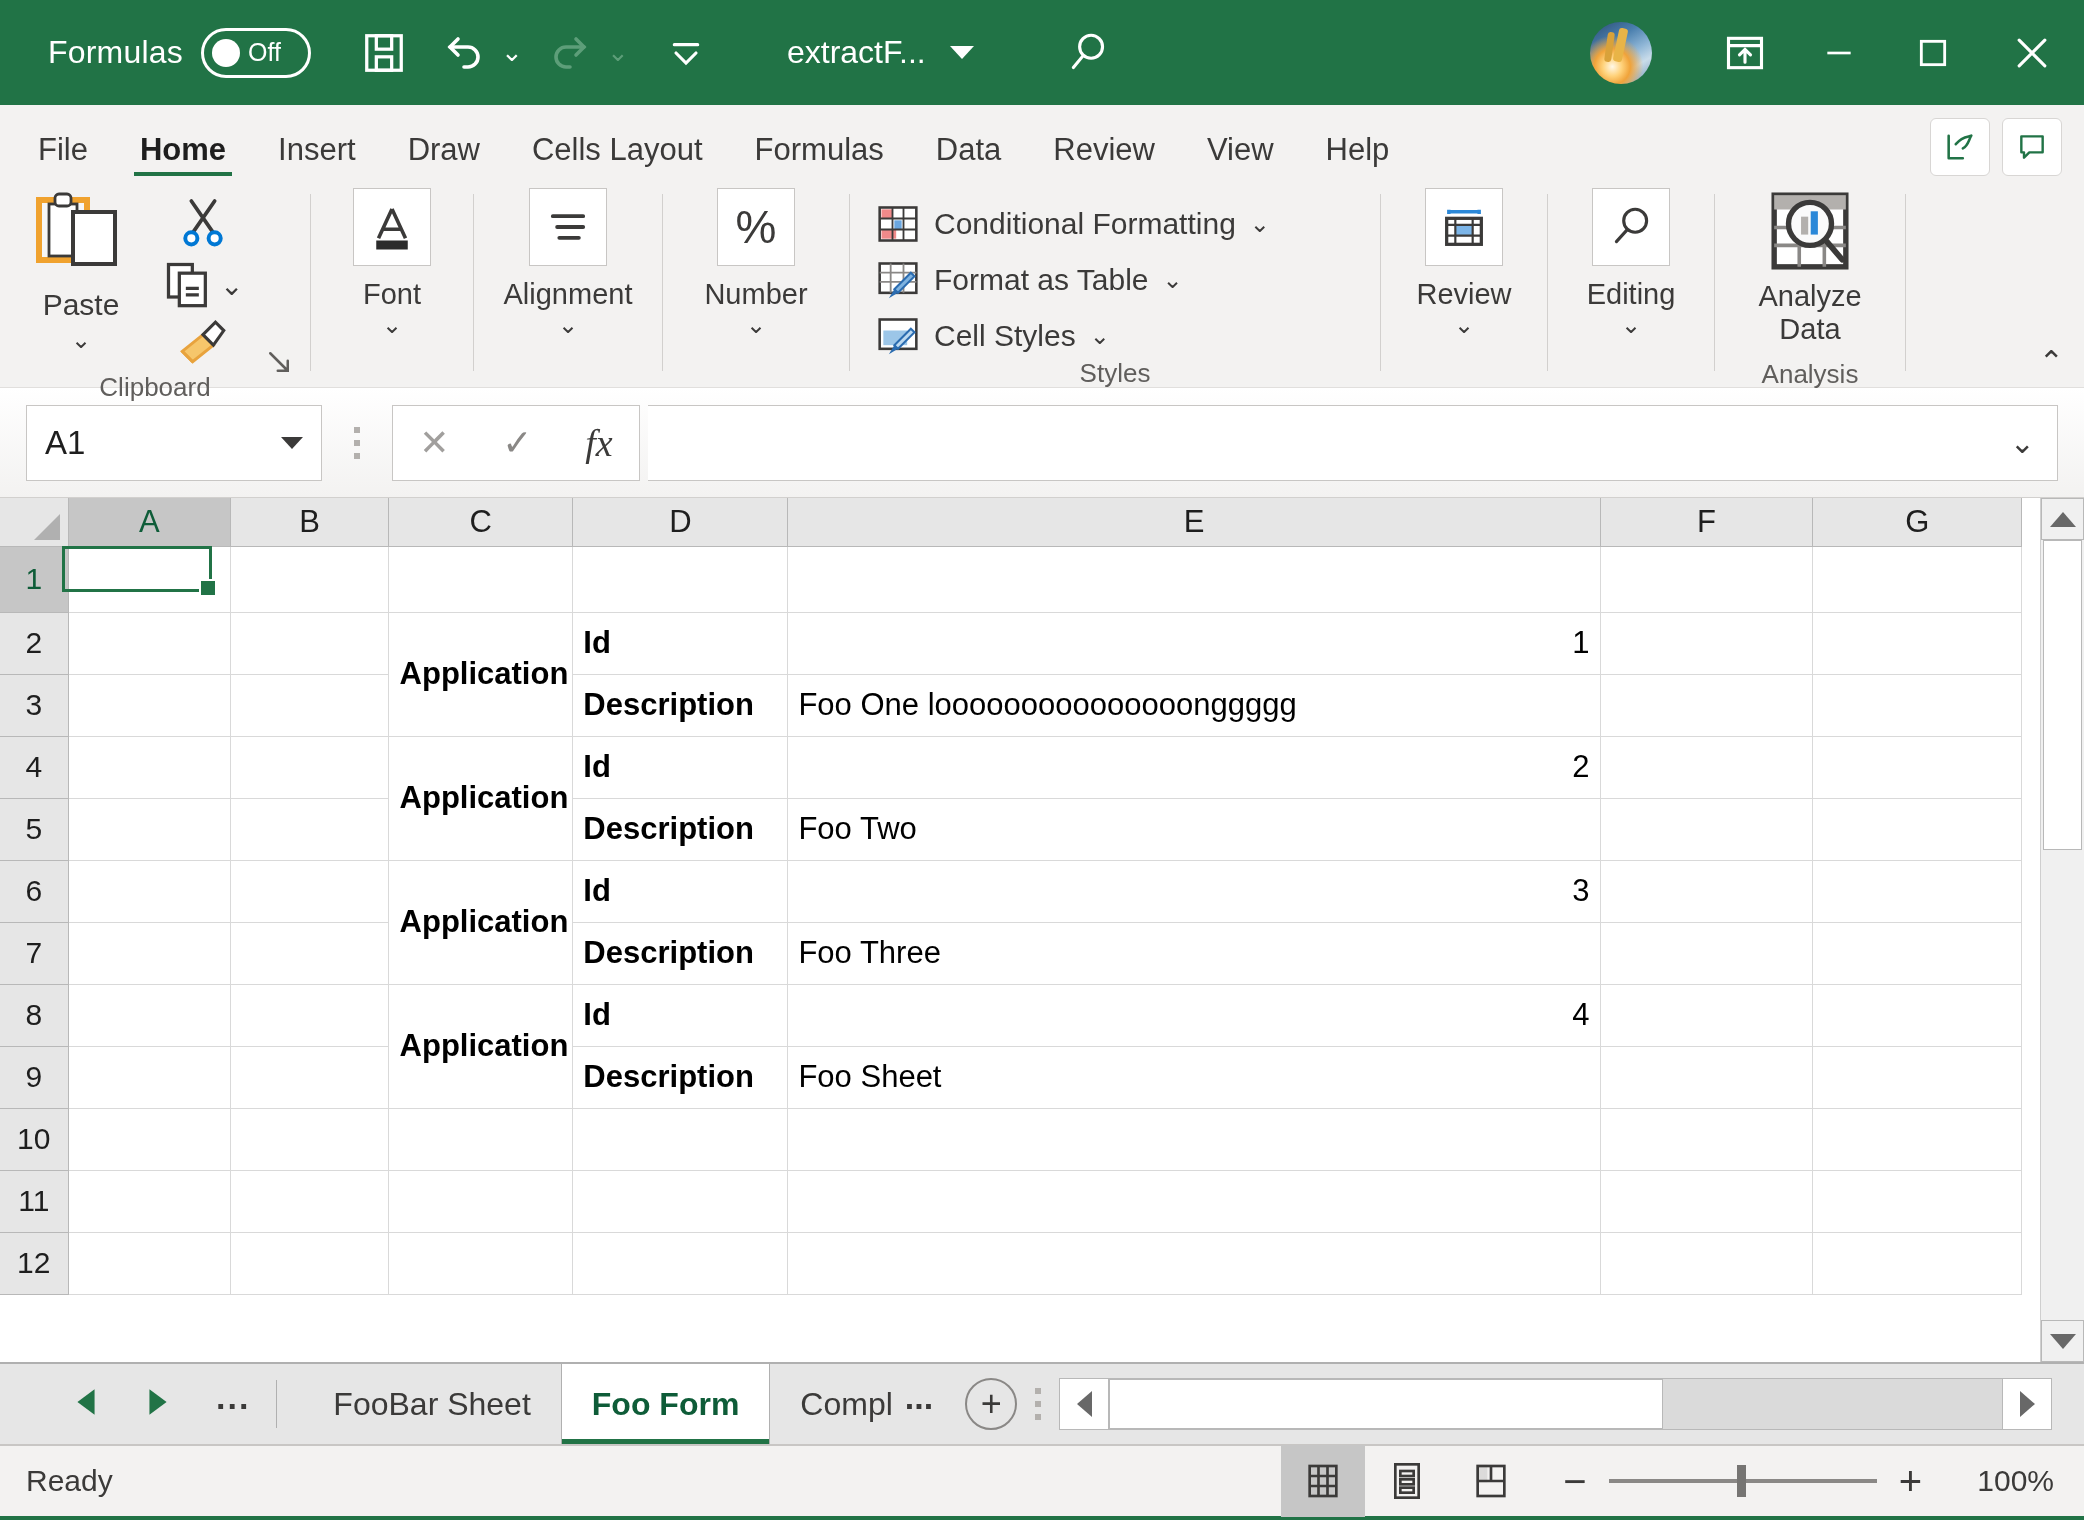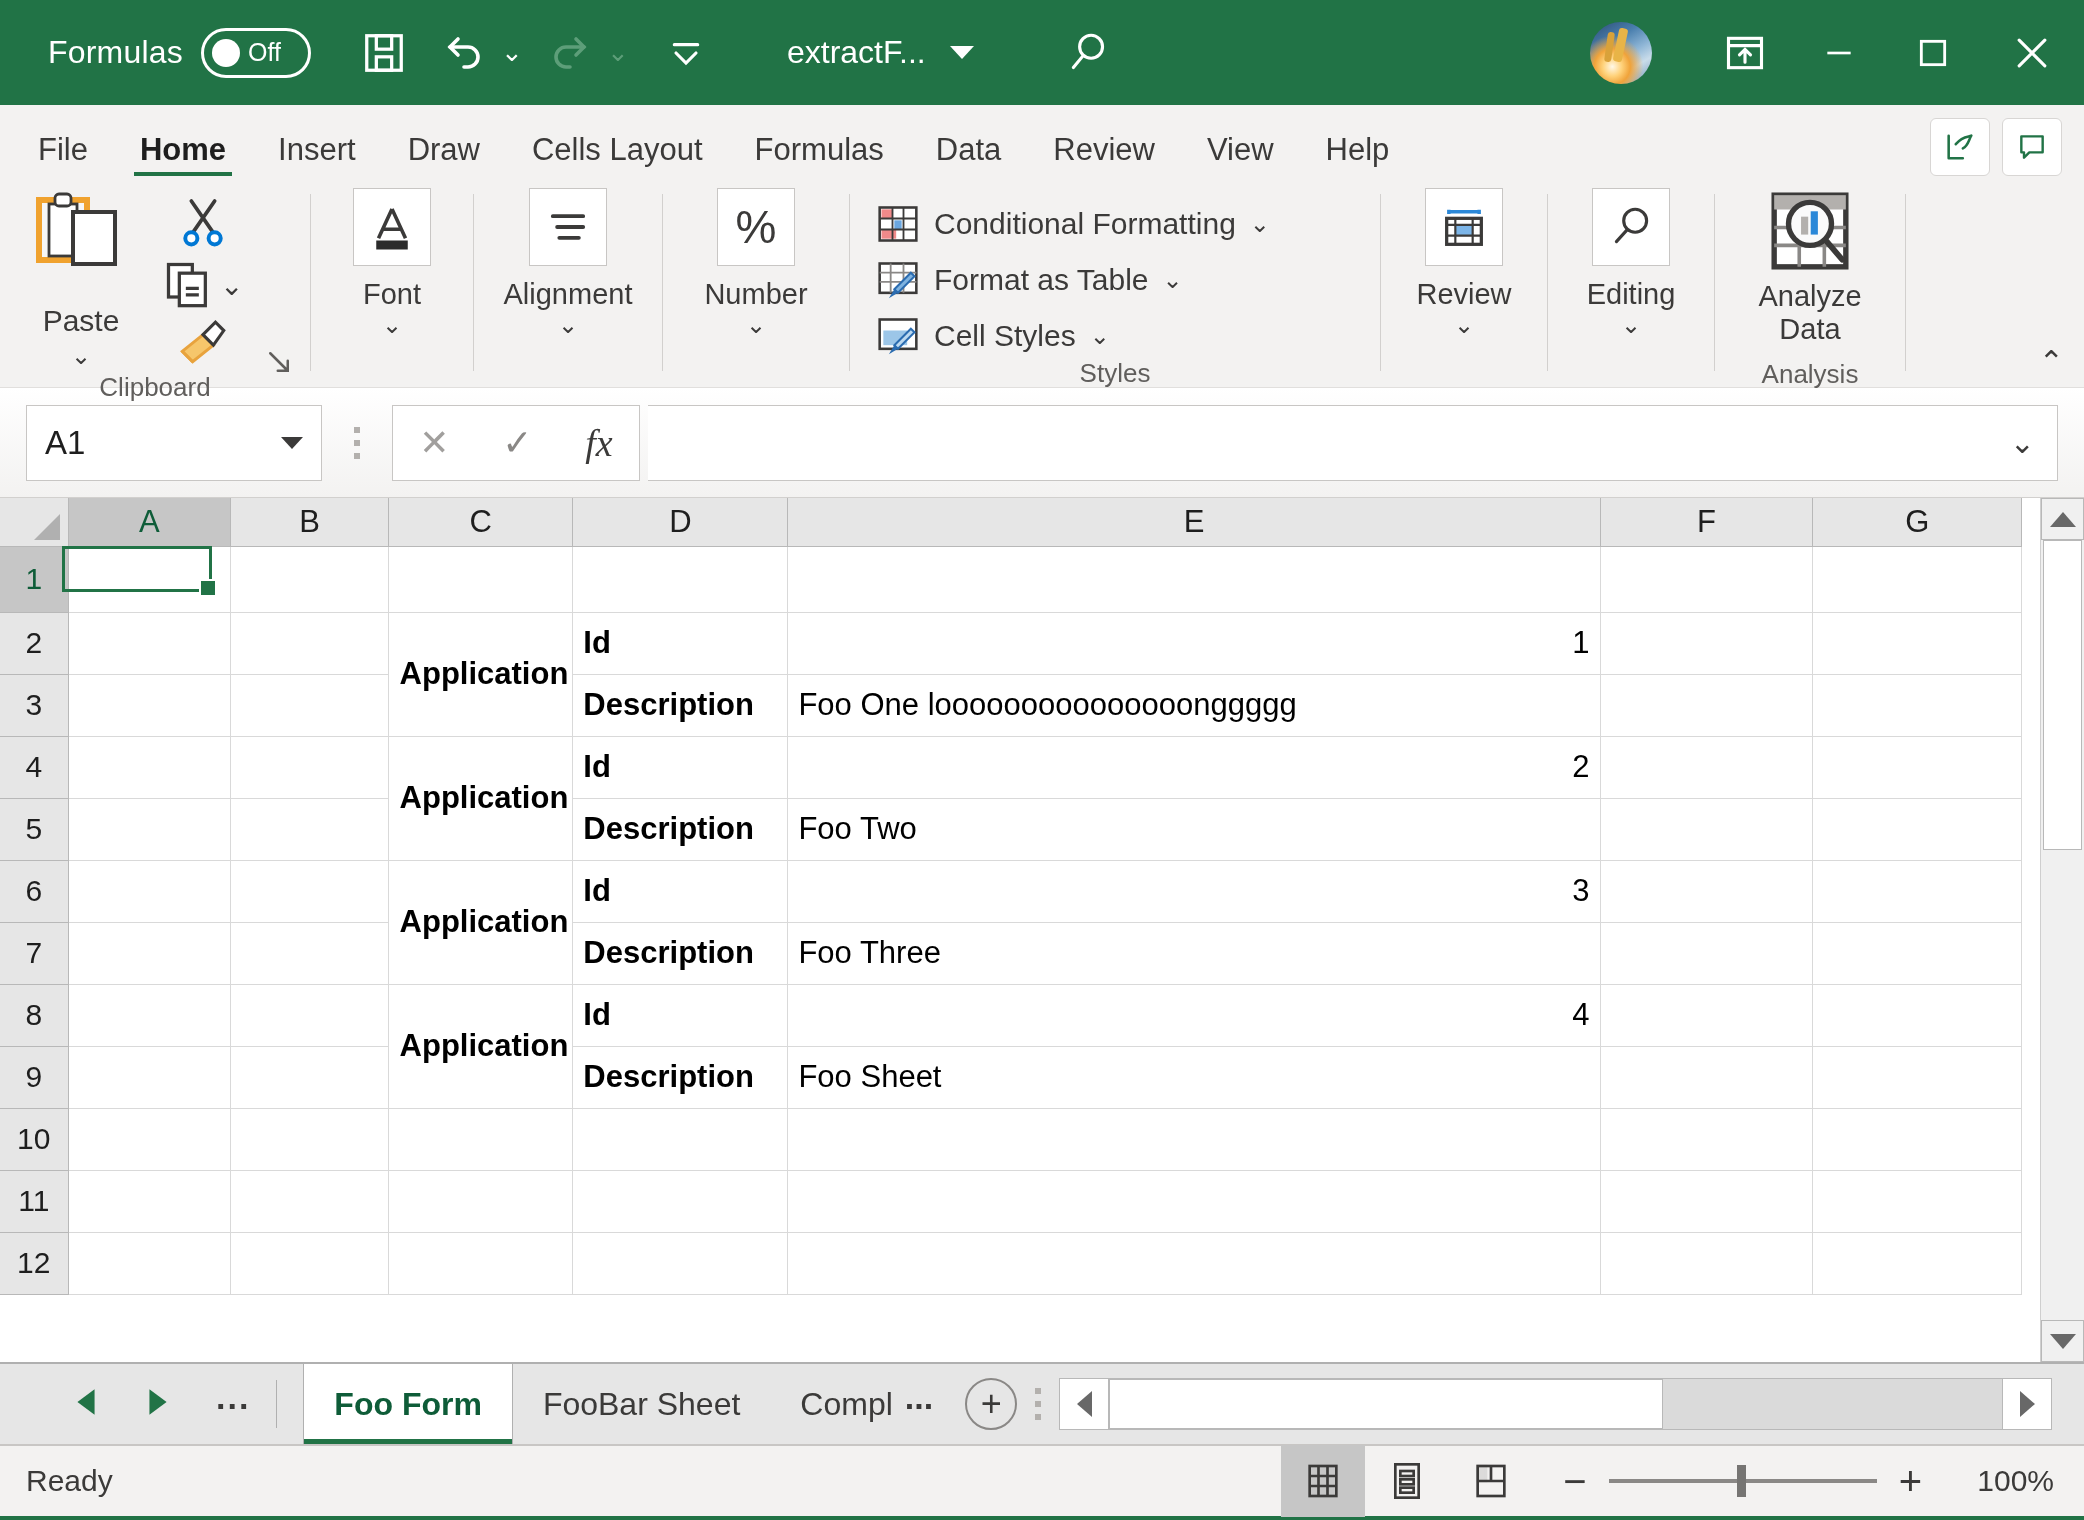--- a/index.html
+++ b/index.html
@@ -135,21 +135,21 @@
   .bigbtn .tile {
     width: 78px; height: 78px; background:#ffffff; border:1px solid #c8c6c4;
     display:flex; align-items:center; justify-content:center;
   }
   .bigbtn .lbl { font-size: 29px; color:#3b3a39; margin-top: 12px; }
   .bigbtn .cv { font-size: 24px; color:#3b3a39; margin-top: 2px; line-height: 1; }
 
   .paste-btn {
     display:flex; flex-direction:column; align-items:center; width: 134px; padding-top: 2px;
   }
-  .paste-btn .lbl { font-size: 30px; color:#3b3a39; margin-top: 22px; }
+  .paste-btn .lbl { font-size: 30px; color:#3b3a39; margin-top: 6px; }
   .paste-btn .cv { font-size: 24px; color:#3b3a39; margin-top: 6px; line-height:1; }
 
   .smallcol { display:flex; flex-direction:column; align-items:center; gap: 4px; padding-top: 6px; }
   .smallrow { display:flex; align-items:center; gap: 6px; }
 
   .stylist { display:flex; flex-direction:column; gap: 12px; padding: 14px 0 0 26px; }
   .styrow { display:flex; align-items:center; gap: 14px; }
   .styrow .txt { font-size: 30px; color:#3b3a39; white-space:nowrap; }
   .styrow .cv { font-size: 24px; color:#3b3a39; }
 
@@ -821,22 +821,22 @@
           </svg>
       </span>
       <span class="a">
         <svg width="28" height="30" viewBox="0 0 12 14" fill="currentColor">
             <path d="M2 1 L10 7 L2 13 Z"></path>
           </svg>
       </span>
       <span class="nav-dots">...</span>
     </div>
     <div class="tabsep"></div>
+    <div class="stab">FooBar Sheet</div>
     <div class="stab active">Foo Form</div>
-    <div class="stab">FooBar Sheet</div>
     <div class="stab clipped">Compl</div>
     <div class="stab-dots">...</div>
     <div class="addsheet">
       <div class="plus-circle">+</div>
     </div>
     <div class="tdots">
         <i></i>
         <i></i>
         <i></i>
       </div>

